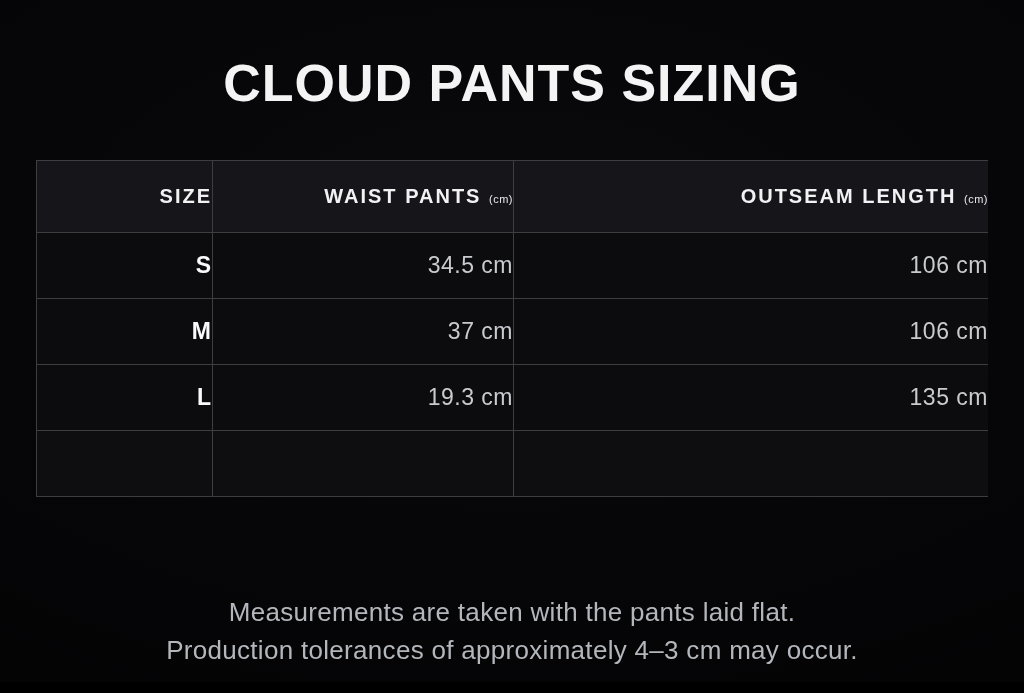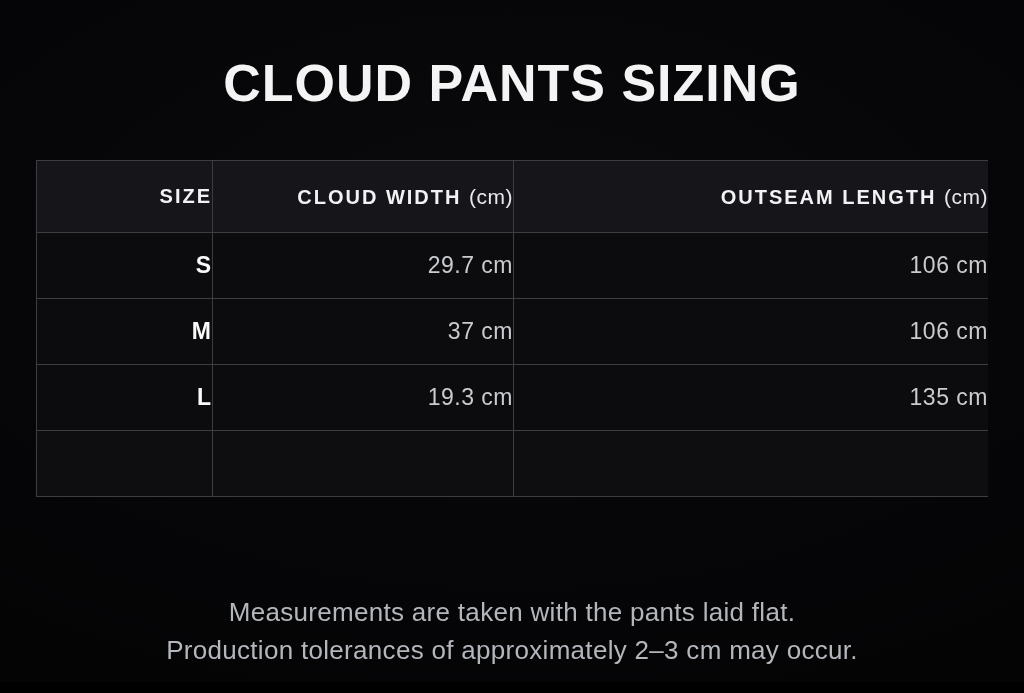--- a/index.html
+++ b/index.html
@@ -30,21 +30,21 @@
   col.c-outseam { width: 475px; }
   th, td {
     border: 1px solid #3d3d42;
     text-align: right; vertical-align: middle;
   }
   thead th {
     height: 72px; background: #16161a;
     color: #f2f2f4; font-size: 20px; font-weight: 700; letter-spacing: 2px;
   }
   thead .unit {
-    font-weight: 400; font-size: 21px; letter-spacing: 0.5px; color: #e9e9ec;
+    font-weight: 400; font-size: 11px; letter-spacing: 0.5px; color: #e9e9ec;
   }
   tbody td {
     height: 66px; background: #0c0c0f;
     color: #c9cbcf; font-size: 23px; font-weight: 400; letter-spacing: 0.5px;
   }
   tbody td.size-cell {
     color: #fafafa; font-weight: 700; letter-spacing: 1px;
   }
   tbody tr.cutoff td { height: 66px; background: #0e0e11; }
   .footer {
@@ -66,33 +66,33 @@
         <col class="c-size">
         <col class="c-waist">
         <col class="c-outseam">
       </colgroup>
       <thead>
         <tr>
           <th>
             <span>SIZE</span>
           </th>
           <th>
-            <span>CLOUD WIDTH</span>
+            <span>WAIST PANTS</span>
             <span class="unit">(cm)</span>
           </th>
           <th>
             <span>OUTSEAM LENGTH</span>
             <span class="unit">(cm)</span>
           </th>
         </tr>
       </thead>
       <tbody id="sizing-tbody">
           <tr>
             <td class="size-cell">S</td>
-            <td>29.7 cm</td>
+            <td>34.5 cm</td>
             <td>106 cm</td>
           </tr>
           <tr>
             <td class="size-cell">M</td>
             <td>37 cm</td>
             <td>106 cm</td>
           </tr>
           <tr>
             <td class="size-cell">L</td>
             <td>19.3 cm</td>
@@ -102,16 +102,16 @@
             <td></td>
             <td></td>
             <td></td>
           </tr>
         </tbody>
     </table>
   </div>
 
   <div class="footer">
     <p>Measurements are taken with the pants laid flat.</p>
-    <p>Production tolerances of approximately 2–3 cm may occur.</p>
+    <p>Production tolerances of approximately 4–3 cm may occur.</p>
   </div>
 
 </div>
 
 </body></html>

